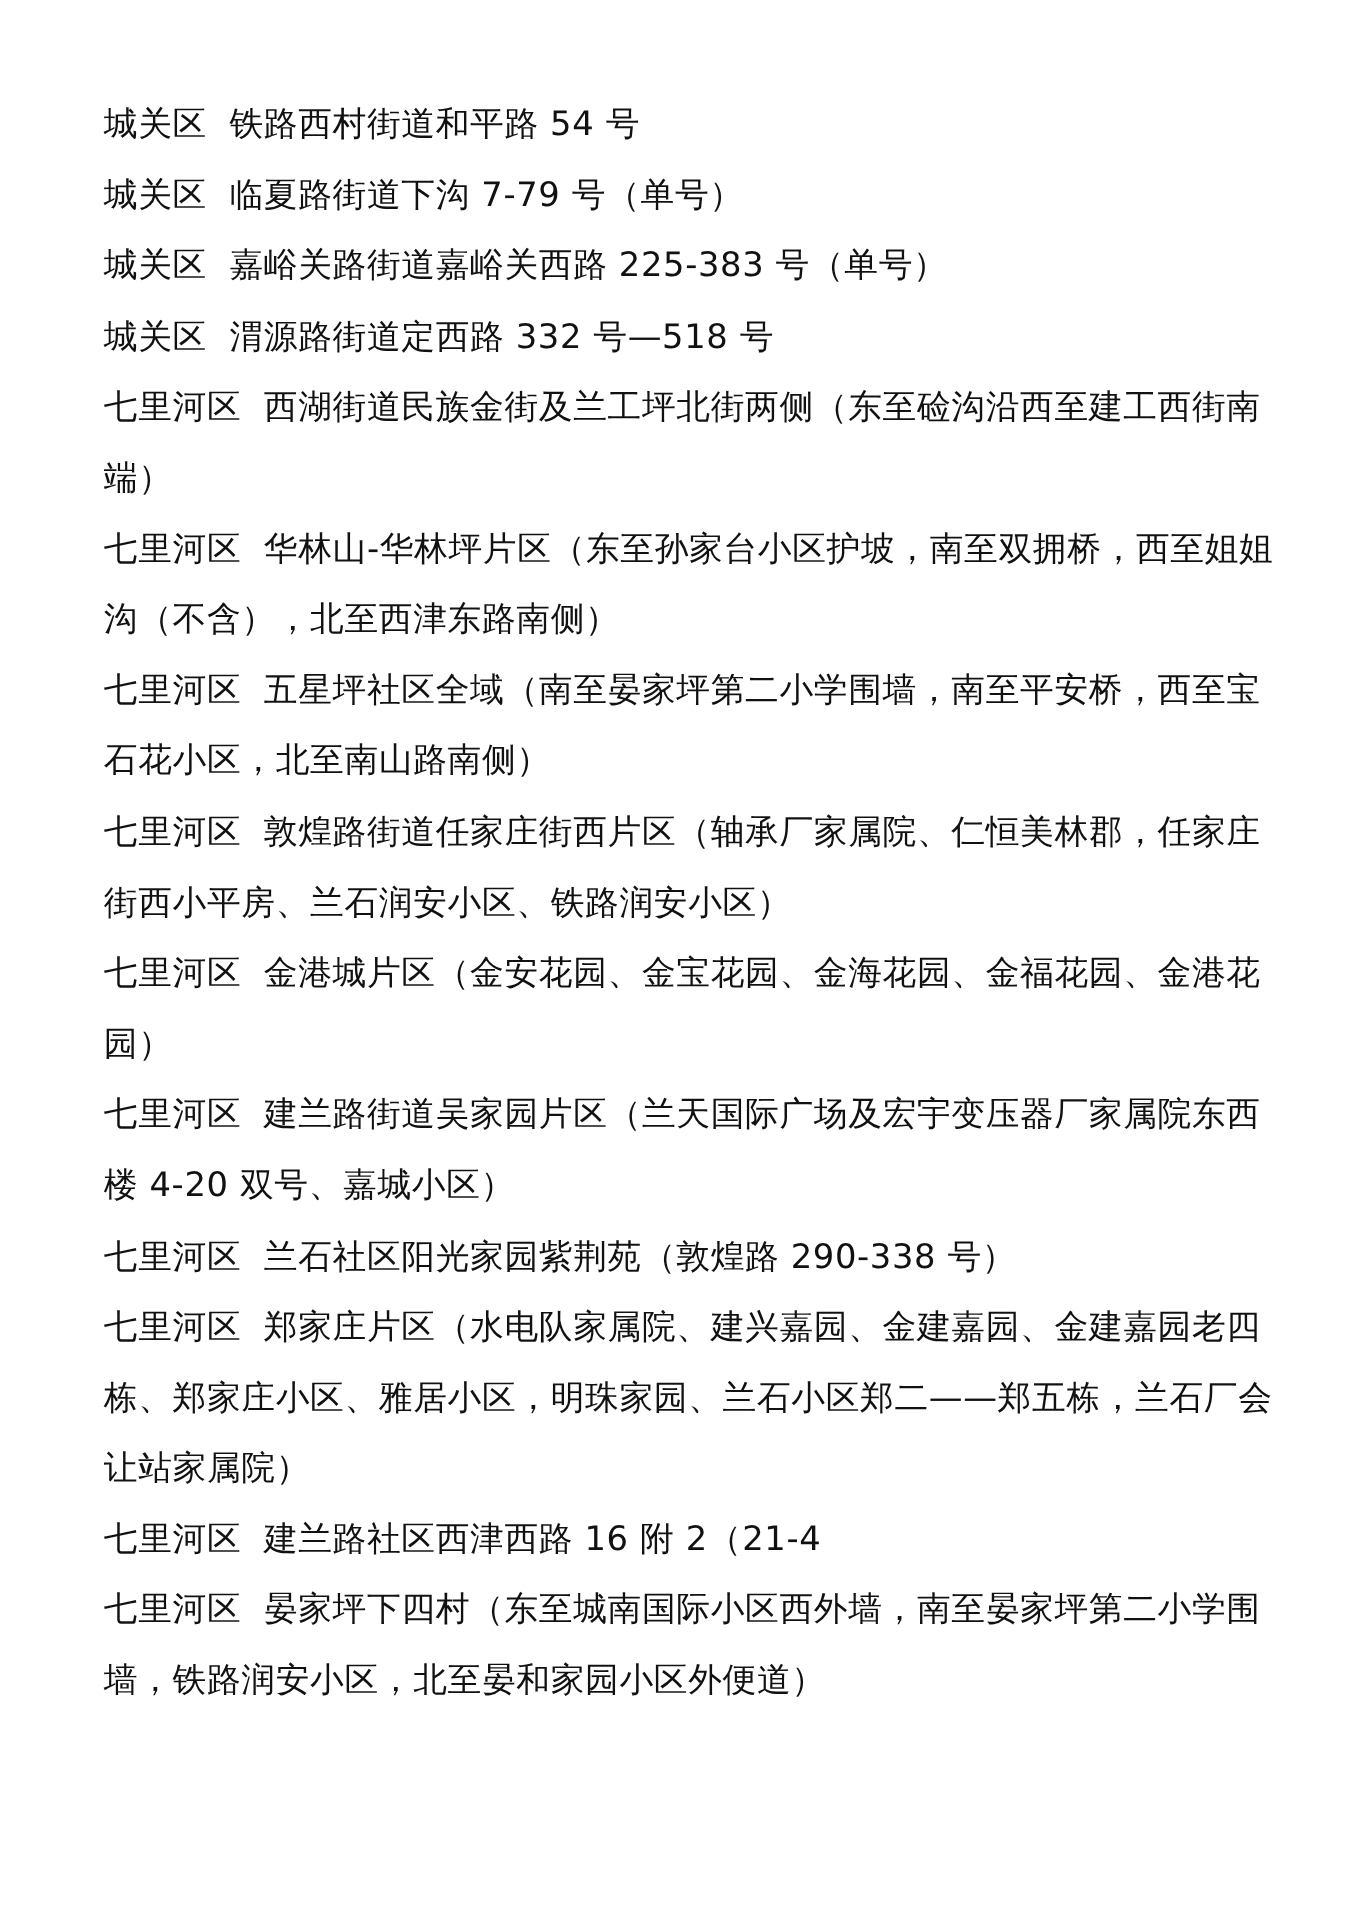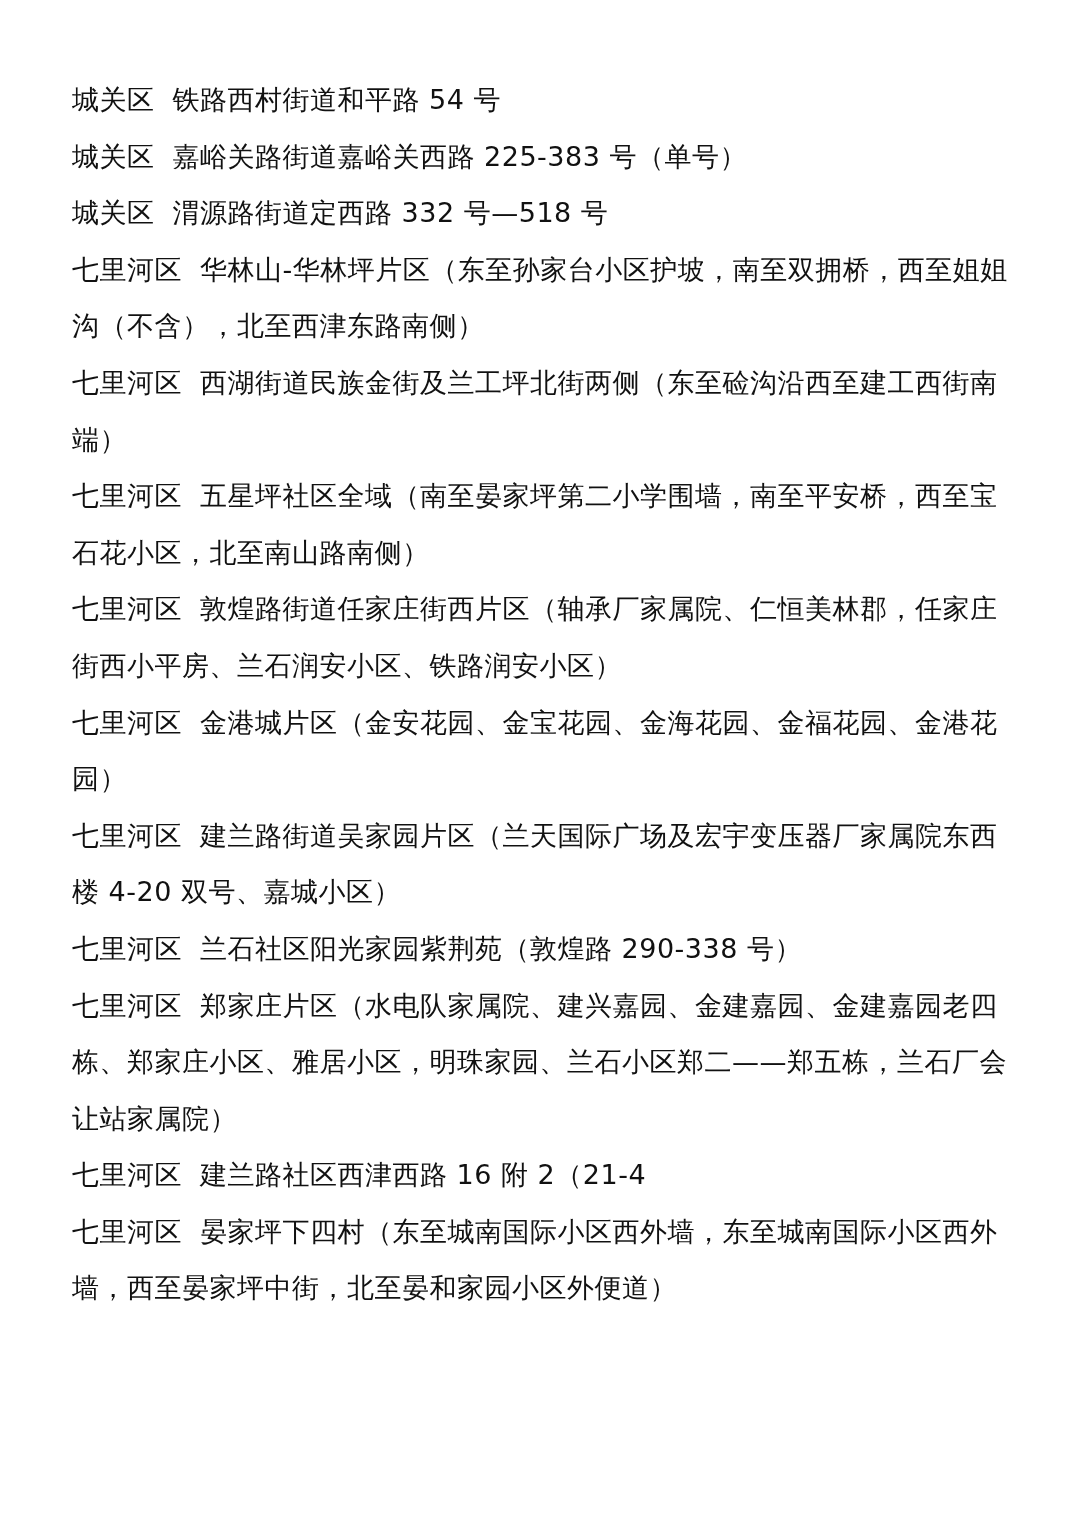--- a/index.html
+++ b/index.html
@@ -10,21 +10,21 @@
     body {
       width: 1080px;
       height: 1528px;
       position: relative;
       overflow: hidden;
       font-family: "DejaVu Sans", "Liberation Sans", sans-serif;
       color: #111111;
     }
     .doc {
       position: absolute;
-      left: 72px;
+      left: 83px;
       top: 72px;
       width: 952px;
     }
     .entry {
       font-size: 27px;
       line-height: 56.6px;
       letter-spacing: 0.5px;
       word-break: break-all;
       white-space: normal;
     }
@@ -33,30 +33,33 @@
     }
   </style>
 </head>
 <body>
 
 <div class="doc">
   <div class="entry">
     <span class="district">城关区</span><span>铁路西村街道和平路 54 号</span>
   </div>
   <div class="entry">
+    <span class="district">城关区</span><span>临夏路街道下沟 7-79 号（单号）</span>
+  </div>
+  <div class="entry">
     <span class="district">城关区</span><span>嘉峪关路街道嘉峪关西路 225-383 号（单号）</span>
   </div>
   <div class="entry">
     <span class="district">城关区</span><span>渭源路街道定西路 332 号—518 号</span>
   </div>
   <div class="entry">
-    <span class="district">七里河区</span><span>华林山-华林坪片区（东至孙家台小区护坡，南至双拥桥，西至姐姐沟（不含），北至西津东路南侧）</span>
+    <span class="district">七里河区</span><span>西湖街道民族金街及兰工坪北街两侧（东至硷沟沿西至建工西街南端）</span>
   </div>
   <div class="entry">
-    <span class="district">七里河区</span><span>西湖街道民族金街及兰工坪北街两侧（东至硷沟沿西至建工西街南端）</span>
+    <span class="district">七里河区</span><span>华林山-华林坪片区（东至孙家台小区护坡，南至双拥桥，西至姐姐沟（不含），北至西津东路南侧）</span>
   </div>
   <div class="entry">
     <span class="district">七里河区</span><span>五星坪社区全域（南至晏家坪第二小学围墙，南至平安桥，西至宝石花小区，北至南山路南侧）</span>
   </div>
   <div class="entry">
     <span class="district">七里河区</span><span>敦煌路街道任家庄街西片区（轴承厂家属院、仁恒美林郡，任家庄街西小平房、兰石润安小区、铁路润安小区）</span>
   </div>
   <div class="entry">
     <span class="district">七里河区</span><span>金港城片区（金安花园、金宝花园、金海花园、金福花园、金港花园）</span>
   </div>
@@ -66,15 +69,15 @@
   <div class="entry">
     <span class="district">七里河区</span><span>兰石社区阳光家园紫荆苑（敦煌路 290-338 号）</span>
   </div>
   <div class="entry">
     <span class="district">七里河区</span><span>郑家庄片区（水电队家属院、建兴嘉园、金建嘉园、金建嘉园老四栋、郑家庄小区、雅居小区，明珠家园、兰石小区郑二——郑五栋，兰石厂会让站家属院）</span>
   </div>
   <div class="entry">
     <span class="district">七里河区</span><span>建兰路社区西津西路 16 附 2（21-4</span>
   </div>
   <div class="entry">
-    <span class="district">七里河区</span><span>晏家坪下四村（东至城南国际小区西外墙，东至城南国际小区西外墙，西至晏家坪中街，北至晏和家园小区外便道）</span>
+    <span class="district">七里河区</span><span>晏家坪下四村（东至城南国际小区西外墙，南至晏家坪第二小学围墙，铁路润安小区，北至晏和家园小区外便道）</span>
   </div>
 </div>
 
 </body></html>

